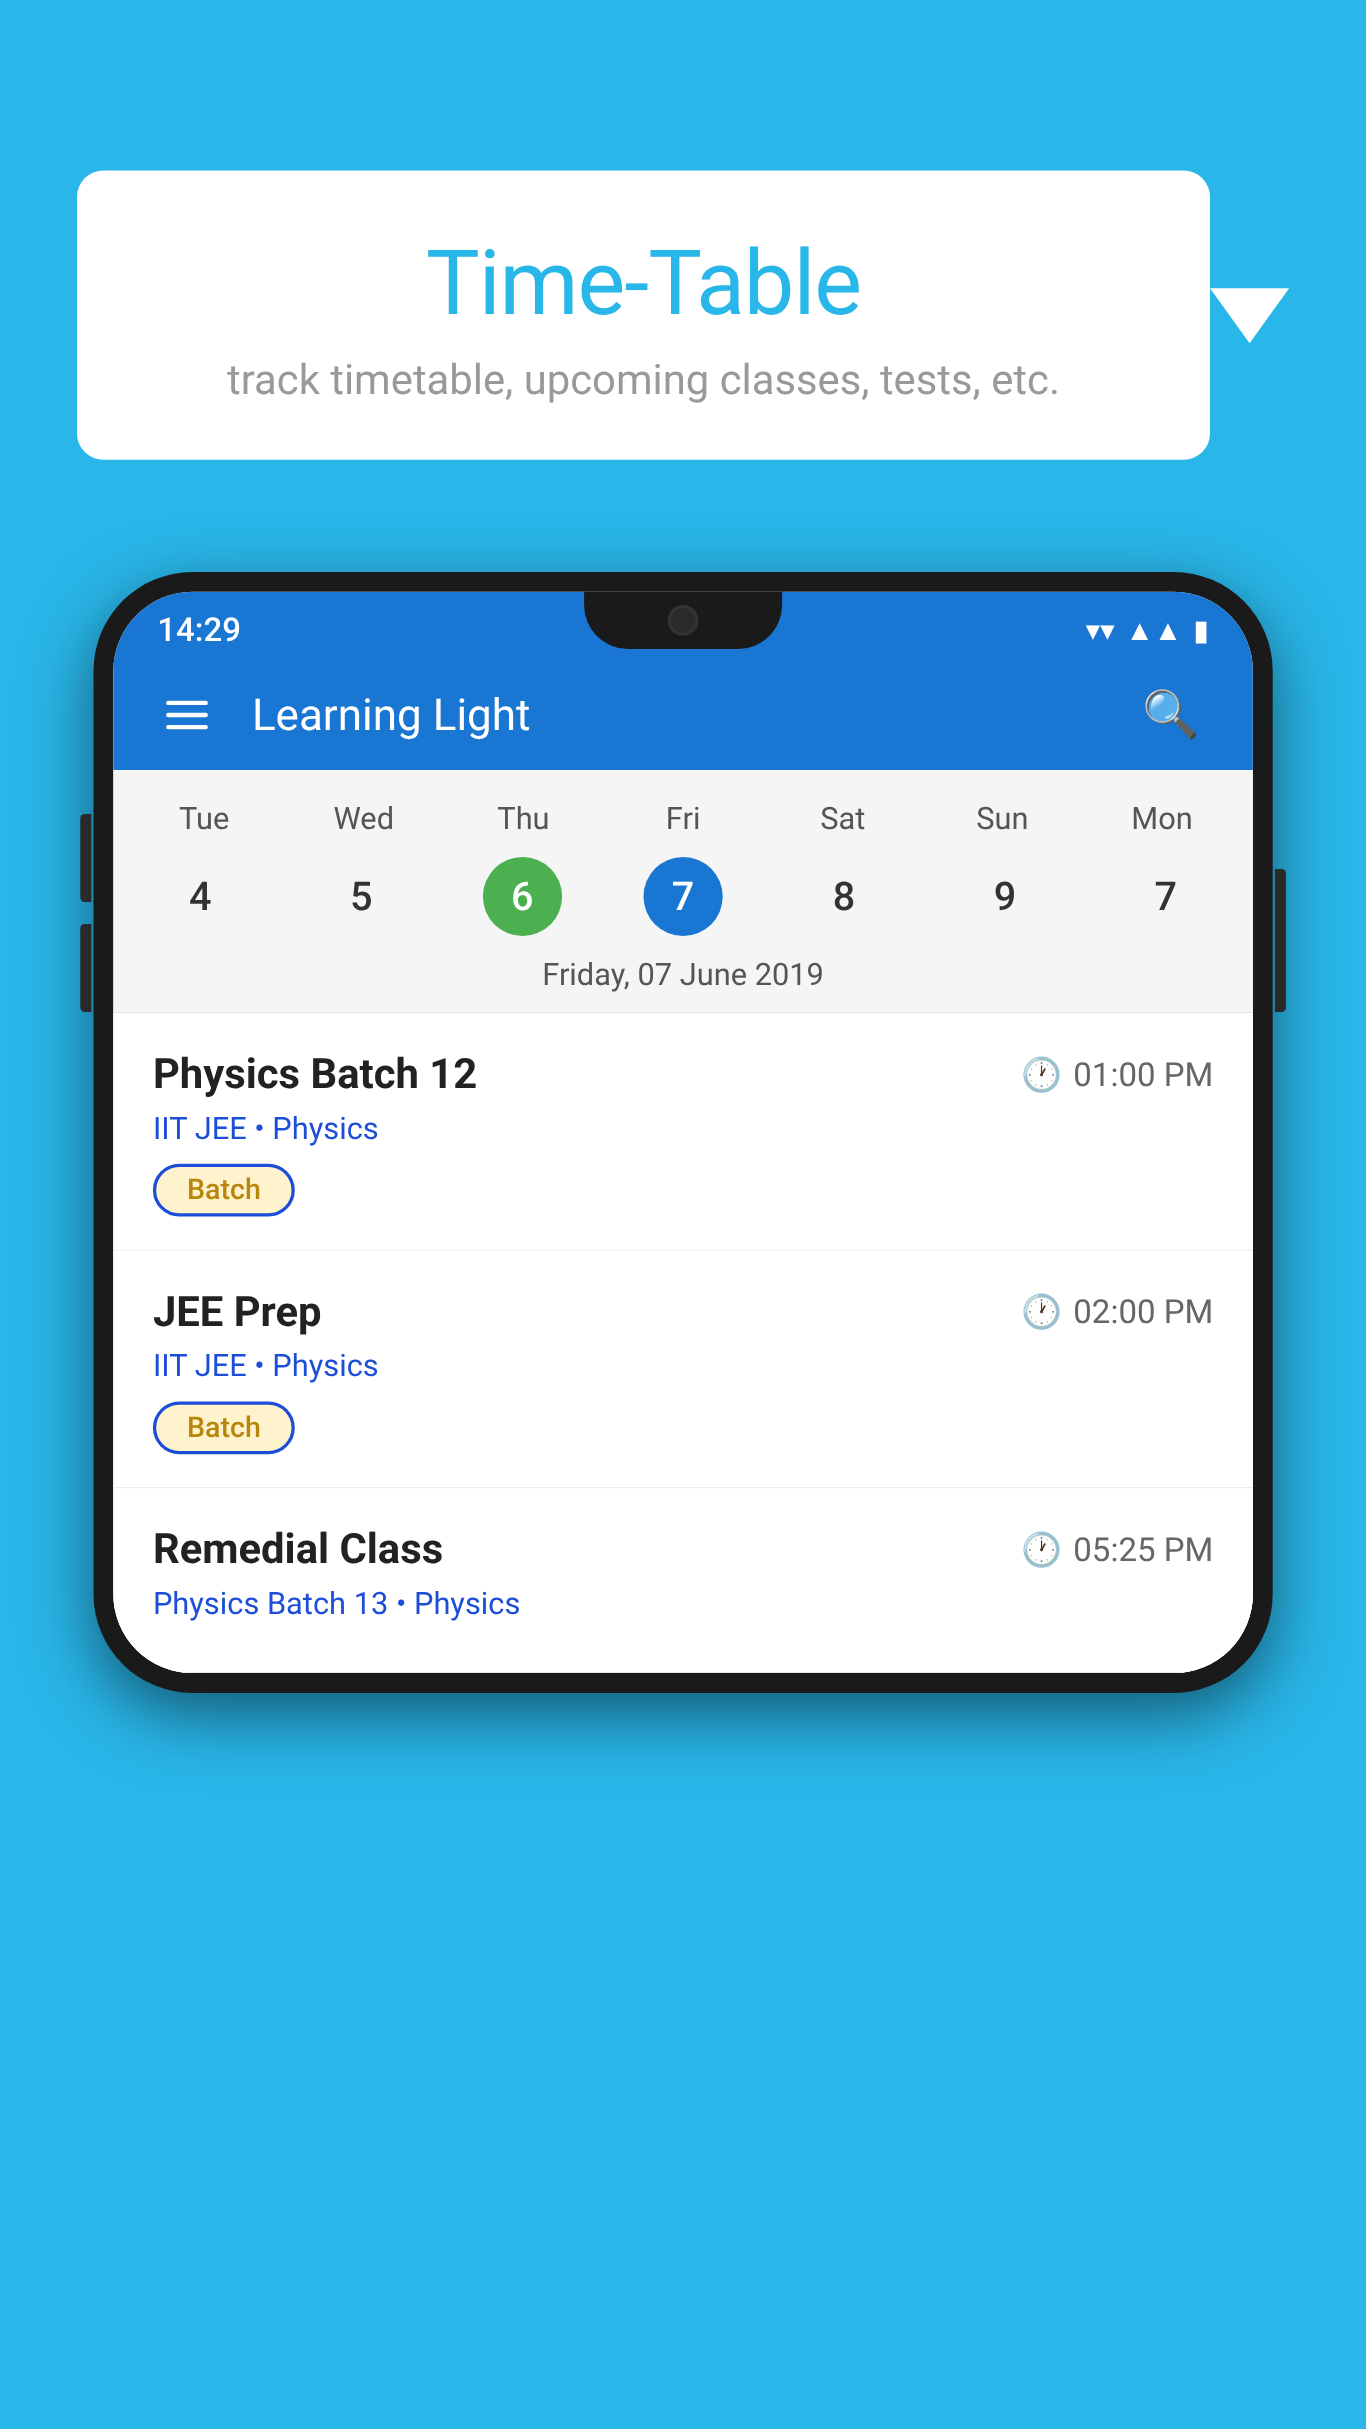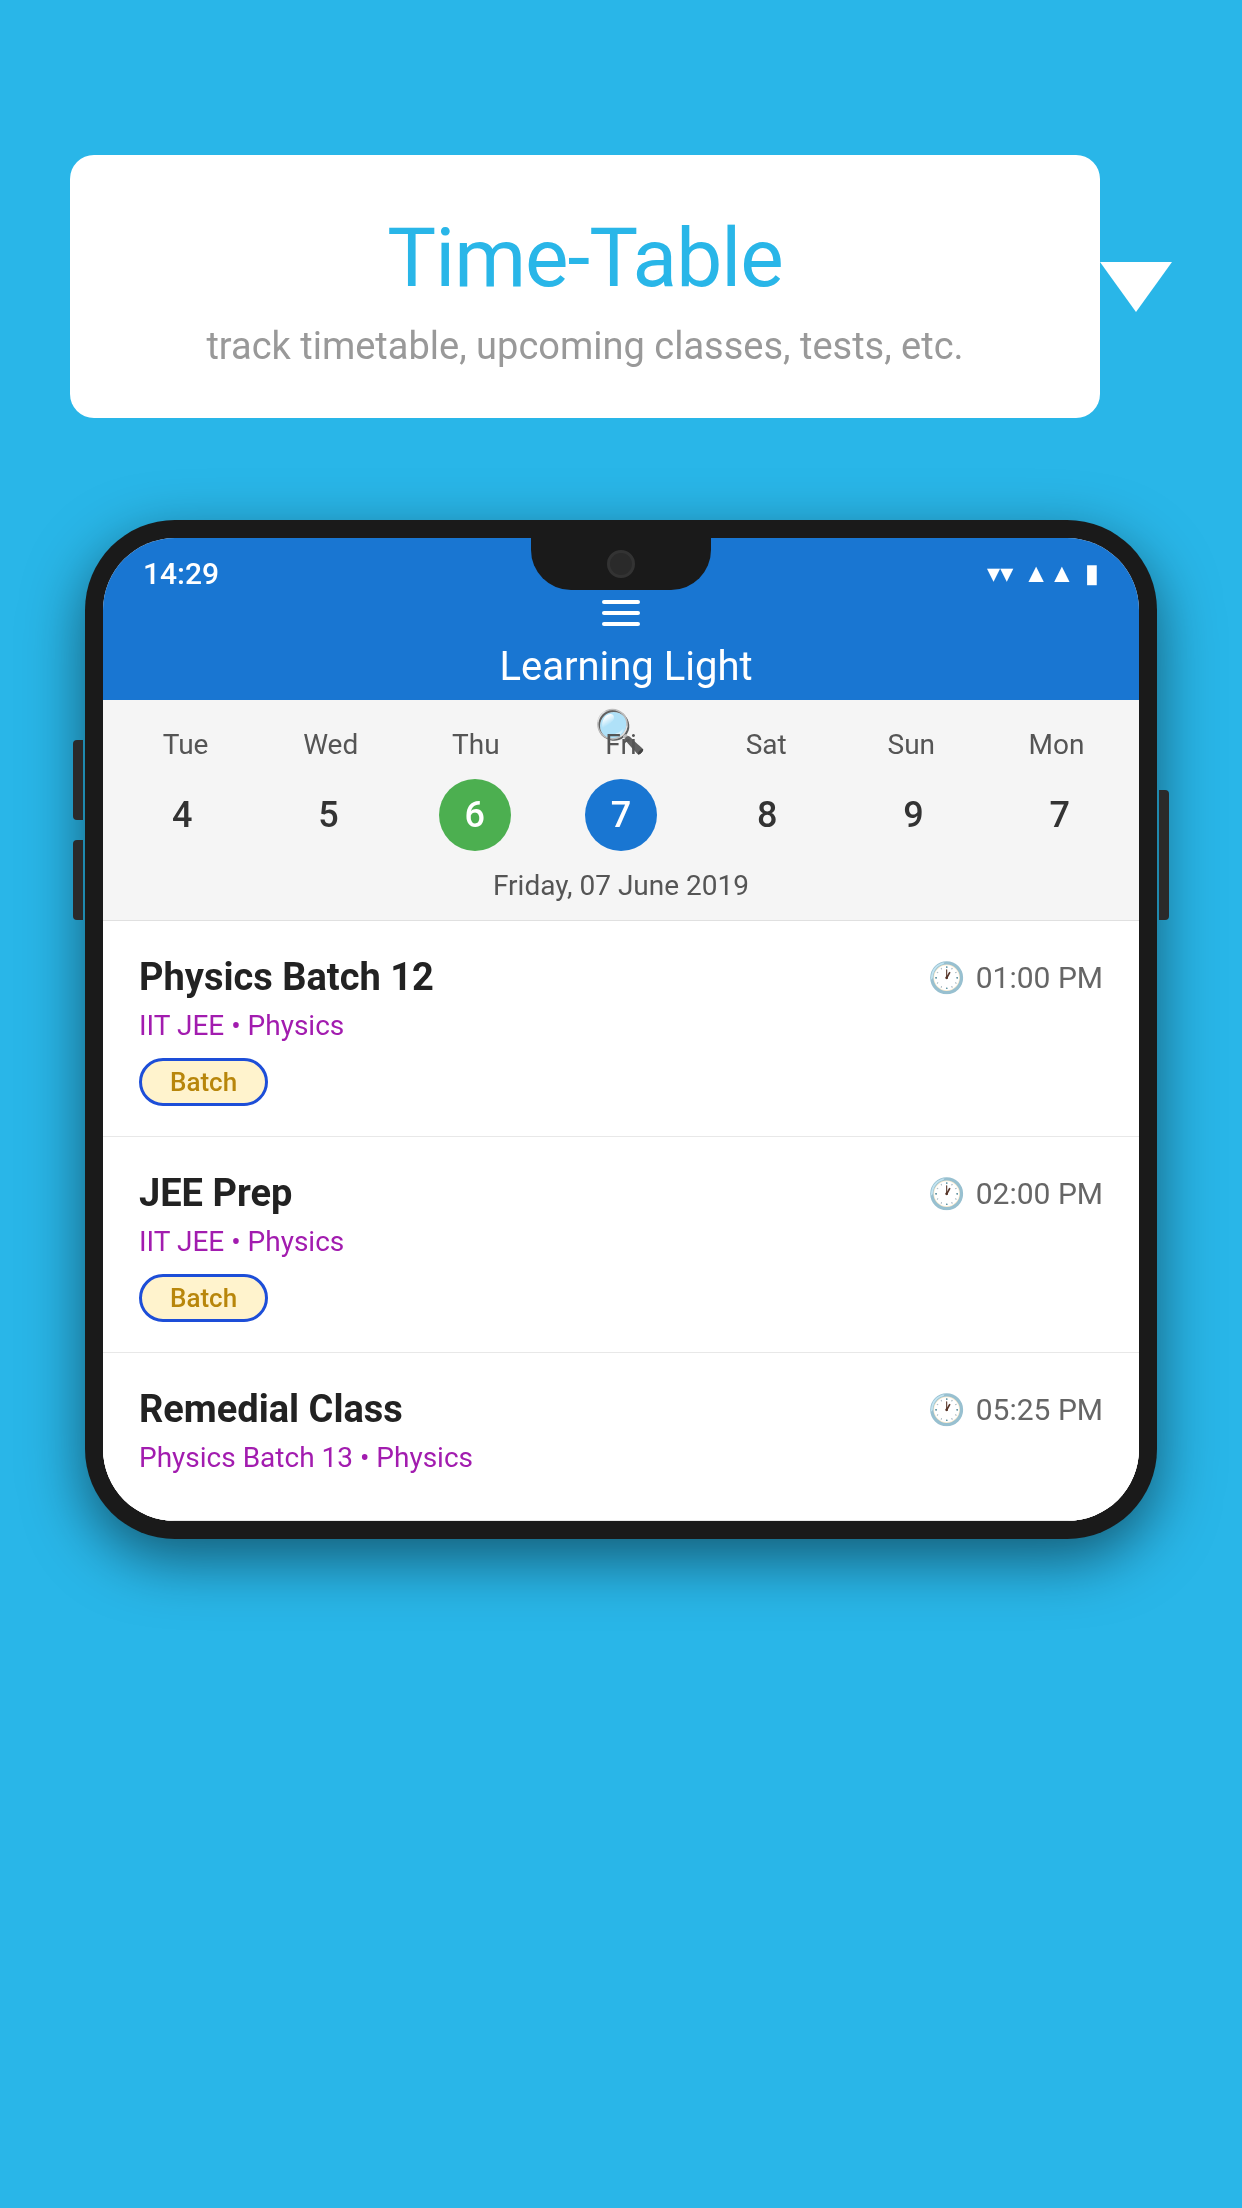--- a/index.html
+++ b/index.html
@@ -139,23 +139,22 @@
       color: white;
       font-size: 26px;
     }
 
     
     .app-bar {
       background: #1976d2;
       height: 100px;
       display: flex;
       align-items: center;
-      padding: 0 36px;
-      gap: 17px;
-      flex-direction: column;
+      padding: 0 48px;
+      gap: 30px;
     }
 
     .hamburger-icon {
       color: white;
       font-size: 36px;
       cursor: pointer;
       display: flex;
       flex-direction: column;
       gap: 7px;
     }
@@ -277,21 +276,21 @@
       font-size: 30px;
     }
 
     .clock-icon {
       font-size: 30px;
       color: #888;
     }
 
     .schedule-meta {
       font-size: 28px;
-      color: #a21caf;
+      color: #1d4ed8;
       margin-bottom: 16px;
     }
 
     .batch-tag {
       display: inline-block;
       background: #fff3cd;
       color: #b8860b;
       border: 3px solid #1d4ed8;
       border-radius: 30px;
       padding: 6px 28px;

